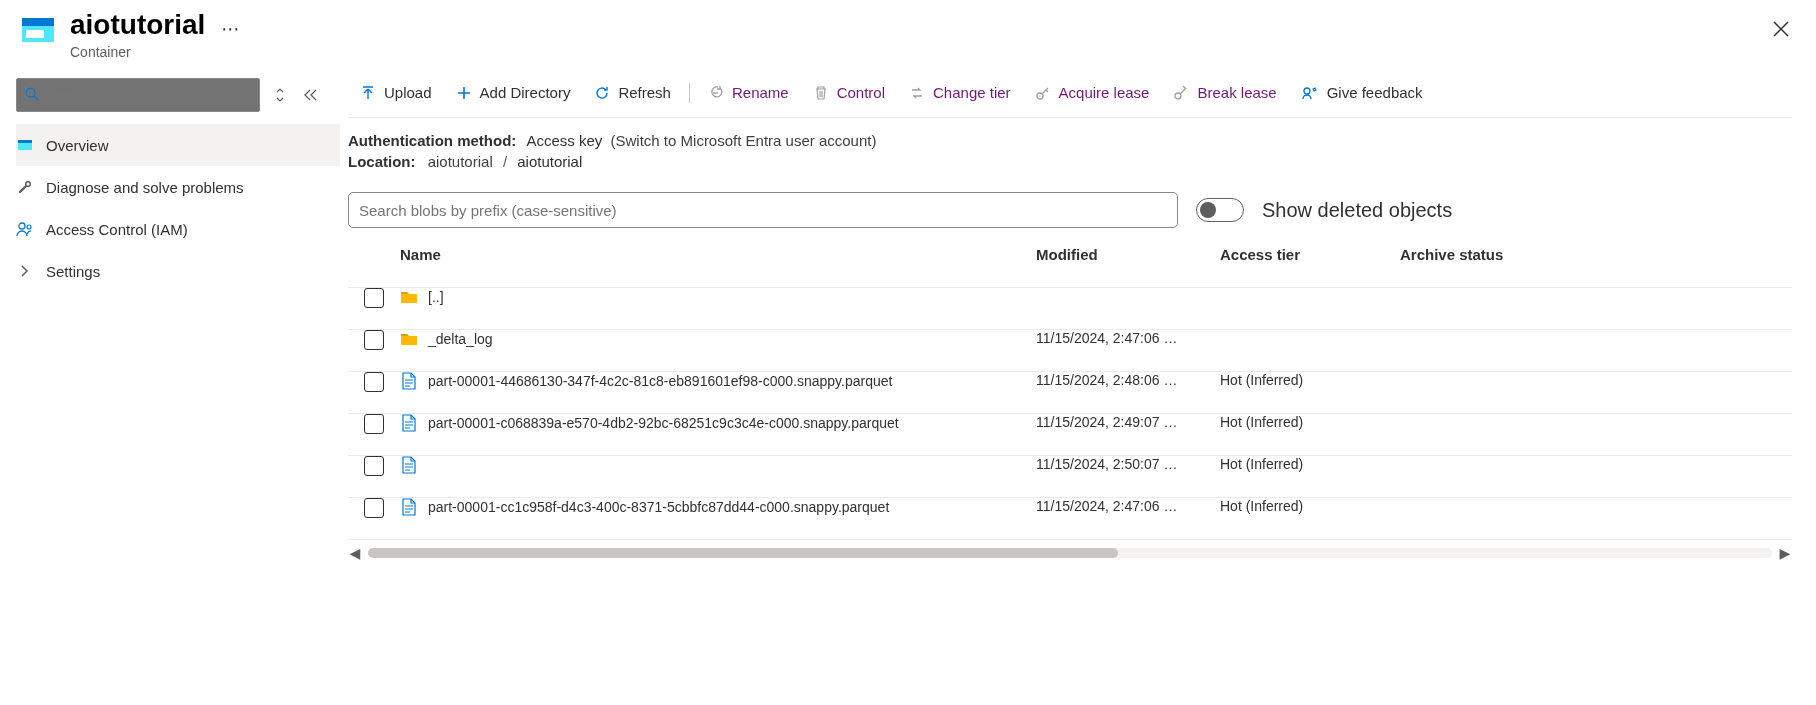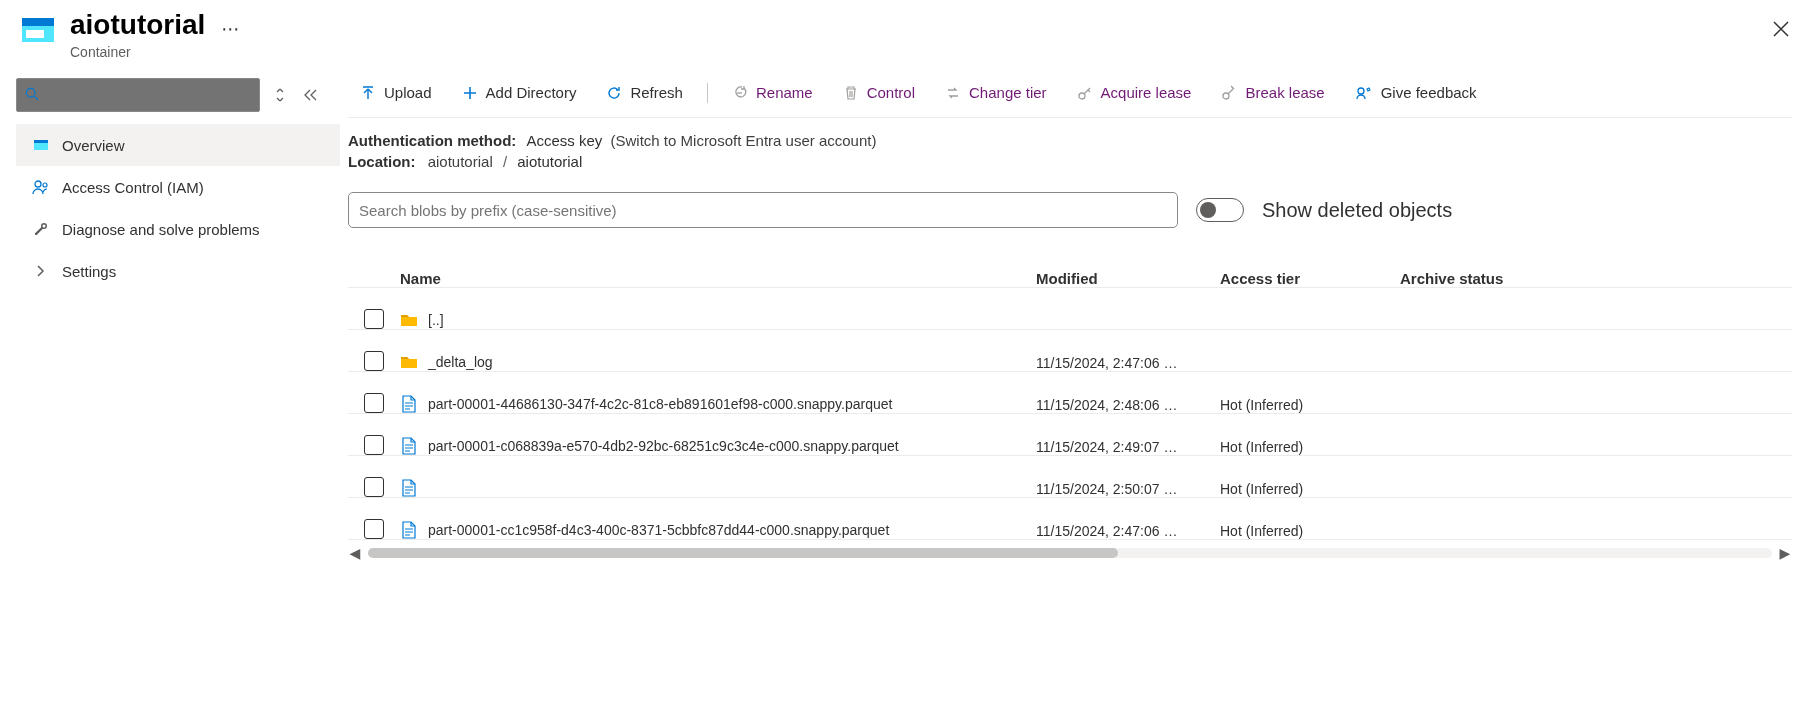--- a/index.html
+++ b/index.html
@@ -98,21 +98,21 @@
     justify-content: center;
     cursor: pointer;
     color: #605e5c;
   }
 
   .nav-item {
     display: flex;
     align-items: center;
     gap: 12px;
     height: 42px;
-    padding: 0 16px;
+    padding: 0 0;
     cursor: pointer;
     font-size: 15px;
   }
   .nav-item.active {
     background: #f3f2f1;
     font-weight: 400;
   }
   .nav-icon {
     width: 18px;
     height: 18px;
@@ -127,21 +127,21 @@
   
   .main {
     flex: 1;
     padding: 0 24px 0 8px;
     min-width: 0;
   }
 
   .toolbar {
     display: flex;
     align-items: center;
-    gap: 6px;
+    gap: 0;
     padding-bottom: 10px;
     border-bottom: 1px solid #edebe9;
   }
   .tool-btn {
     display: flex;
     align-items: center;
     gap: 8px;
     padding: 6px 12px;
     cursor: pointer;
     color: #323130;
@@ -208,21 +208,21 @@
     background: #605e5c;
   }
   .toggle-label { font-size: 20px; }
 
   
   .tbl {
     width: 100%;
   }
   .tbl-header, .tbl-row {
     display: flex;
-    align-items: flex-end;
+    align-items: flex-start;
     border-bottom: 1px solid #edebe9;
     min-height: 42px;
     padding: 0 4px;
   }
   .tbl-header {
     font-weight: 600;
     font-size: 15px;
     border-bottom: 1px solid #edebe9;
   }
   .col-check { width: 44px; display:flex; justify-content:center; }
@@ -303,37 +303,37 @@
     <div class="nav-item active">
       <span class="nav-icon">
         <svg width="16" height="16" viewBox="0 0 16 16">
             <rect x="1" y="3" width="14" height="3" fill="#0078d4"></rect>
             <rect x="1" y="6" width="14" height="7" fill="#50e6ff"></rect>
           </svg>
       </span>
       <span>Overview</span>
     </div>
     <div class="nav-item">
+      <span class="nav-icon gray">
+        <svg width="16" height="16" viewBox="0 0 16 16">
+            <path d="M11 2a3 3 0 0 0-3 3c0 .4.08.78.22 1.13L2 12.35V14h1.65l6.22-6.22c.35.14.73.22 1.13.22a3 3 0 0 0 0-6zm0 4.5A1.5 1.5 0 1 1 11 3.5a1.5 1.5 0 0 1 0 3z" fill="#605e5c"></path>
+          </svg>
+      </span>
+      <span>Diagnose and solve problems</span>
+    </div>
+    <div class="nav-item">
       <span class="nav-icon">
         <svg width="18" height="16" viewBox="0 0 18 16">
             <circle cx="6" cy="5" r="3" fill="none" stroke="#0078d4" stroke-width="1.3"></circle>
             <path d="M1 15c0-3 2.5-5 5-5s5 2 5 5" fill="none" stroke="#0078d4" stroke-width="1.3"></path>
             <circle cx="13" cy="6" r="2" fill="none" stroke="#0078d4" stroke-width="1.2"></circle>
             <path d="M11 13c.8-2 2-3 4-3" fill="none" stroke="#0078d4" stroke-width="1.2"></path>
           </svg>
       </span>
       <span>Access Control (IAM)</span>
-    </div>
-    <div class="nav-item">
-      <span class="nav-icon gray">
-        <svg width="16" height="16" viewBox="0 0 16 16">
-            <path d="M11 2a3 3 0 0 0-3 3c0 .4.08.78.22 1.13L2 12.35V14h1.65l6.22-6.22c.35.14.73.22 1.13.22a3 3 0 0 0 0-6zm0 4.5A1.5 1.5 0 1 1 11 3.5a1.5 1.5 0 0 1 0 3z" fill="#605e5c"></path>
-          </svg>
-      </span>
-      <span>Diagnose and solve problems</span>
     </div>
     <div class="nav-item">
       <span class="nav-icon gray">
         <svg width="12" height="12" viewBox="0 0 12 12">
             <path d="M3 1 L8 6 L3 11" stroke="#605e5c" stroke-width="1.5" fill="none"></path>
           </svg>
       </span>
       <span>Settings</span>
     </div>
   </div>

